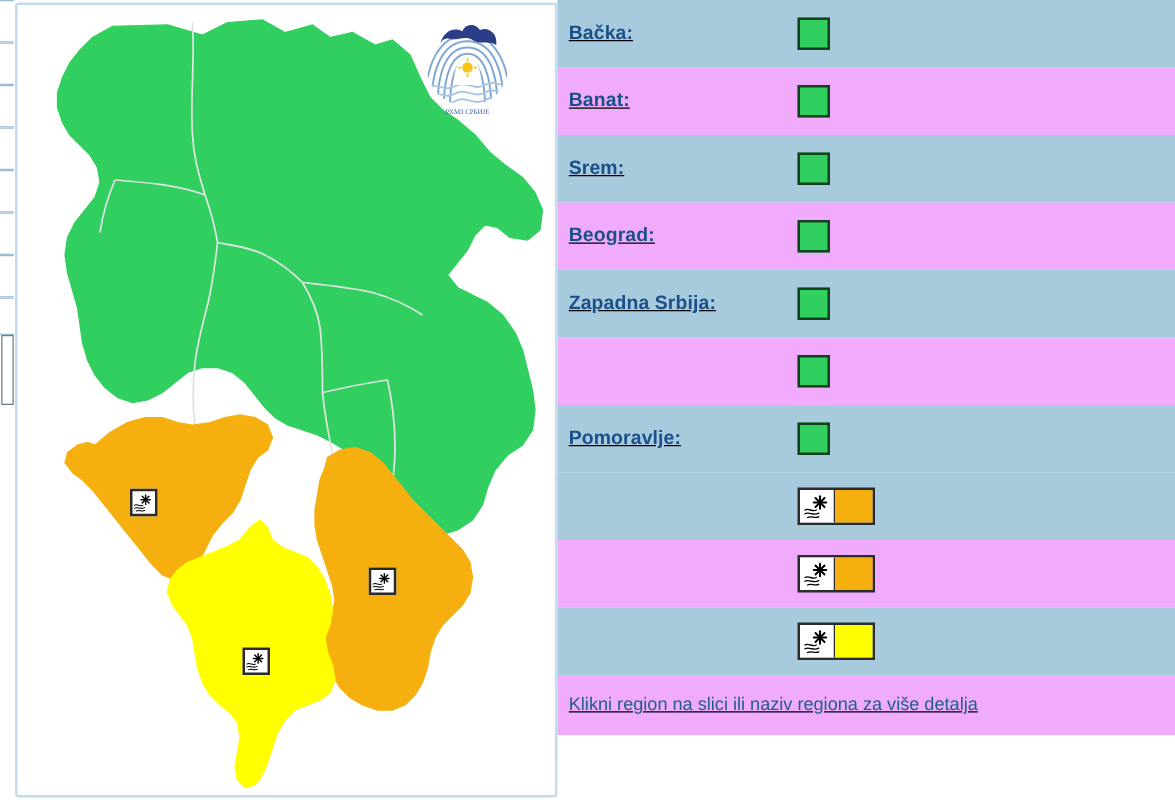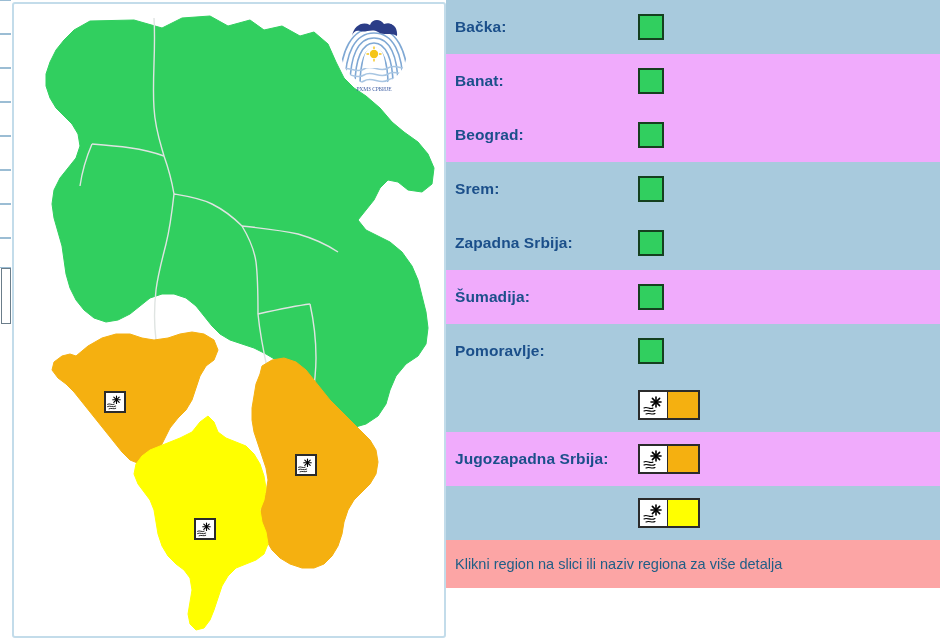--- a/index.html
+++ b/index.html
@@ -53,20 +53,21 @@
     background:#ffffff;
     display:flex; align-items:center; justify-content:center;
   }
   .map-badge svg { width:18px; height:18px; display:block; }
 
   
   #table-panel {
     position:absolute; left:446px; top:0;
     width:494px; height:476px;
     background:#e2eff6;
+    text-decoration:underline;
   }
   .row {
     position:relative;
     height:54px;
     display:flex; align-items:center;
     padding-left:9px;
   }
   .row.odd  { background:#a8cadd; }
   .row.even { background:#f0abfc; }
   .row-label {
@@ -102,21 +103,21 @@
     display:flex; align-items:center; justify-content:center;
     border-right:1px solid #2b2b2b;
   }
   .sw-combo .ico svg { width:24px; height:22px; display:block; }
   .sw-combo .col { width:30px; height:26px; }
 
   
   #footer-row {
     position:relative;
     height:48px;
-    background:#fca5a5;
+    background:#f0abfc;
     display:flex; align-items:center;
     padding-left:9px;
   }
   #footer-text {
     color:#1f5e86;
     font-size:14.5px;
     font-weight:normal;
   }
 </style>
 </head>
@@ -298,40 +299,39 @@
           <div class="row-swatch-cell">
             <div class="sw-green" style="background: rgb(49, 207, 95);"></div>
           </div>
         </div>
         <div class="row even">
           <div class="row-label">Banat:</div>
           <div class="row-swatch-cell">
             <div class="sw-green" style="background: rgb(49, 207, 95);"></div>
           </div>
         </div>
+        <div class="row odd">
+          <div class="row-label">Srem:</div>
+          <div class="row-swatch-cell">
+            <div class="sw-green" style="background: rgb(49, 207, 95);"></div>
+          </div>
+        </div>
         <div class="row even">
           <div class="row-label">Beograd:</div>
           <div class="row-swatch-cell">
             <div class="sw-green" style="background: rgb(49, 207, 95);"></div>
           </div>
         </div>
         <div class="row odd">
-          <div class="row-label">Srem:</div>
-          <div class="row-swatch-cell">
-            <div class="sw-green" style="background: rgb(49, 207, 95);"></div>
-          </div>
-        </div>
-        <div class="row odd">
           <div class="row-label">Zapadna Srbija:</div>
           <div class="row-swatch-cell">
             <div class="sw-green" style="background: rgb(49, 207, 95);"></div>
           </div>
         </div>
         <div class="row even">
-          <div class="row-label">Šumadija:</div>
           <div class="row-swatch-cell">
             <div class="sw-green" style="background: rgb(49, 207, 95);"></div>
           </div>
         </div>
         <div class="row odd">
           <div class="row-label">Pomoravlje:</div>
           <div class="row-swatch-cell">
             <div class="sw-green" style="background: rgb(49, 207, 95);"></div>
           </div>
         </div>
@@ -351,21 +351,20 @@
       <path d="M 2,17 C 5,15 9,19 13,16.5"></path>
       <path d="M 4,20 C 7,18.5 10,21 13,19.5"></path>
     </g>
   </svg>
               </div>
               <div class="col" style="background: rgb(245, 176, 16);"></div>
             </div>
           </div>
         </div>
         <div class="row even">
-          <div class="row-label">Jugozapadna Srbija:</div>
           <div class="row-swatch-cell">
             <div class="sw-combo">
               <div class="ico">
   <svg viewBox="0 0 24 22">
     <g stroke="#000" stroke-width="1.6" stroke-linecap="round" fill="none">
       <line x1="14" y1="3" x2="14" y2="13"></line>
       <line x1="9" y1="8" x2="19" y2="8"></line>
       <line x1="10.4" y1="4.4" x2="17.6" y2="11.6"></line>
       <line x1="17.6" y1="4.4" x2="10.4" y2="11.6"></line>
     </g>

